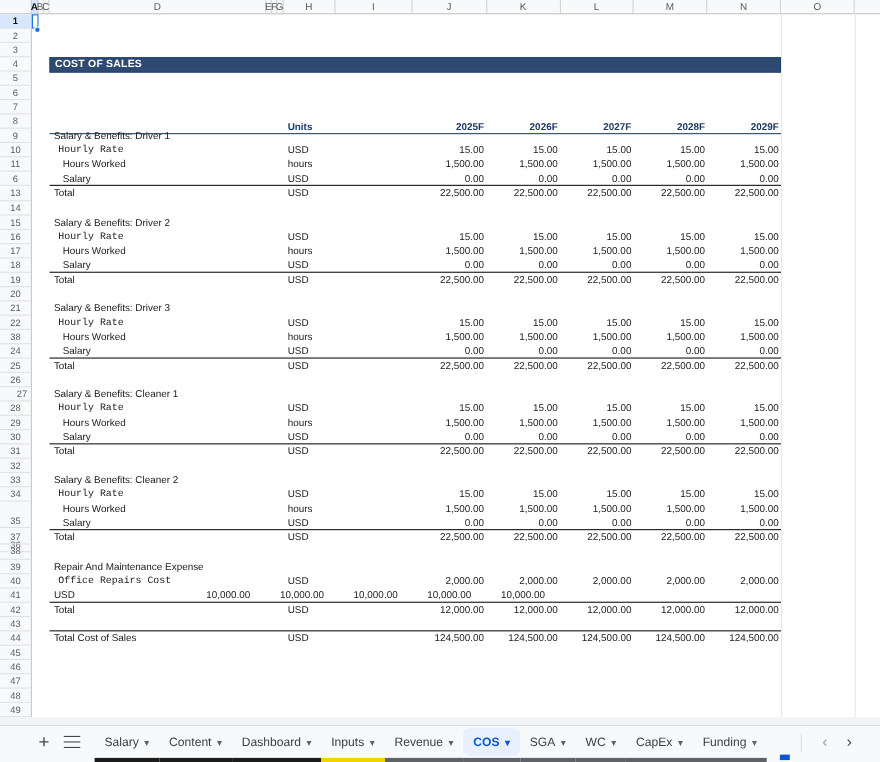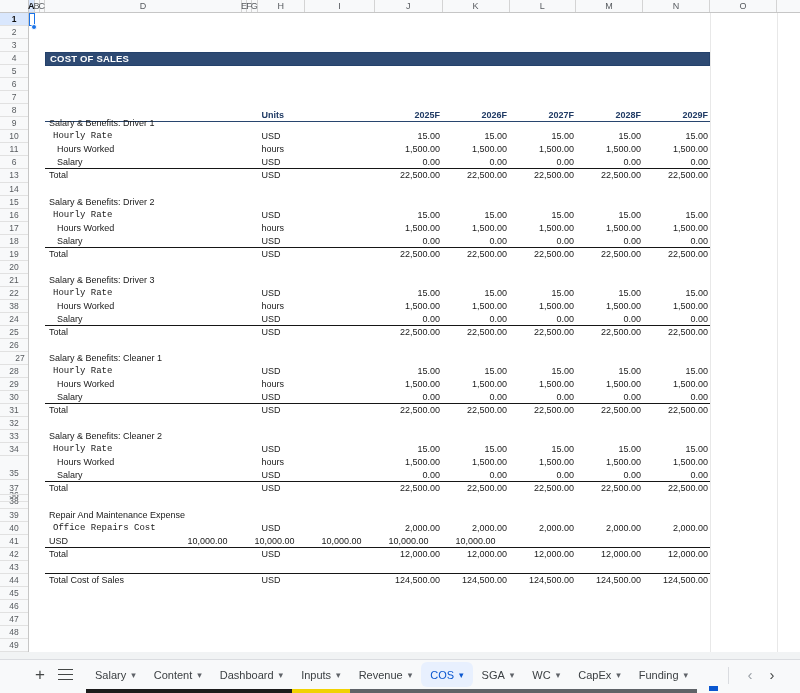--- a/index.html
+++ b/index.html
@@ -40,21 +40,21 @@
   
   #tabbar{position:absolute;left:0;top:660px;width:800px;height:33px;background:#f8f9fa;}
   #add-sheet{position:absolute;left:30px;top:0;width:20px;height:29px;display:flex;align-items:center;justify-content:center;
              font-size:17px;color:#444746;cursor:pointer;}
   #all-sheets{position:absolute;left:58px;top:9px;width:15px;height:11px;border-top:1.5px solid #444746;border-bottom:1.5px solid #444746;box-sizing:border-box;}
   #all-sheets::after{content:'';position:absolute;left:0;right:0;top:50%;margin-top:-1px;border-top:1.5px solid #444746;}
   #tabs{position:absolute;left:86px;top:0;height:33px;display:flex;align-items:stretch;}
   .tab{display:flex;flex-direction:column;cursor:pointer;}
   .tab-inner{height:25px;margin-top:2px;display:flex;align-items:center;padding:0 9px;gap:5px;
              font-size:11px;color:#3c4043;border-radius:6px;}
-  .tab.active .tab-inner{background:#e8f0fe;color:#0b57d0;font-weight:normal;}
+  .tab.active .tab-inner{background:#e8f0fe;color:#0b57d0;font-weight:bold;}
   .tab-arrow{font-size:9px;color:#5f6368;line-height:10px;}
   .tab.active .tab-arrow{color:#0b57d0;}
   .tab-color-bar{height:4px;margin-top:2px;}
   #overflow-tab-frag{width:9px;height:5px;margin-top:26px;margin-left:12px;}
   #tab-divider{width:1px;height:17px;background:#dadce0;margin:7px 10px 0 10px;}
   .navbtn{width:22px;height:29px;display:flex;align-items:center;justify-content:center;font-size:15px;cursor:pointer;}
   #nav-prev{color:#9aa0a6;} #nav-next{color:#444746;}
 </style>
 </head>
 <body>

